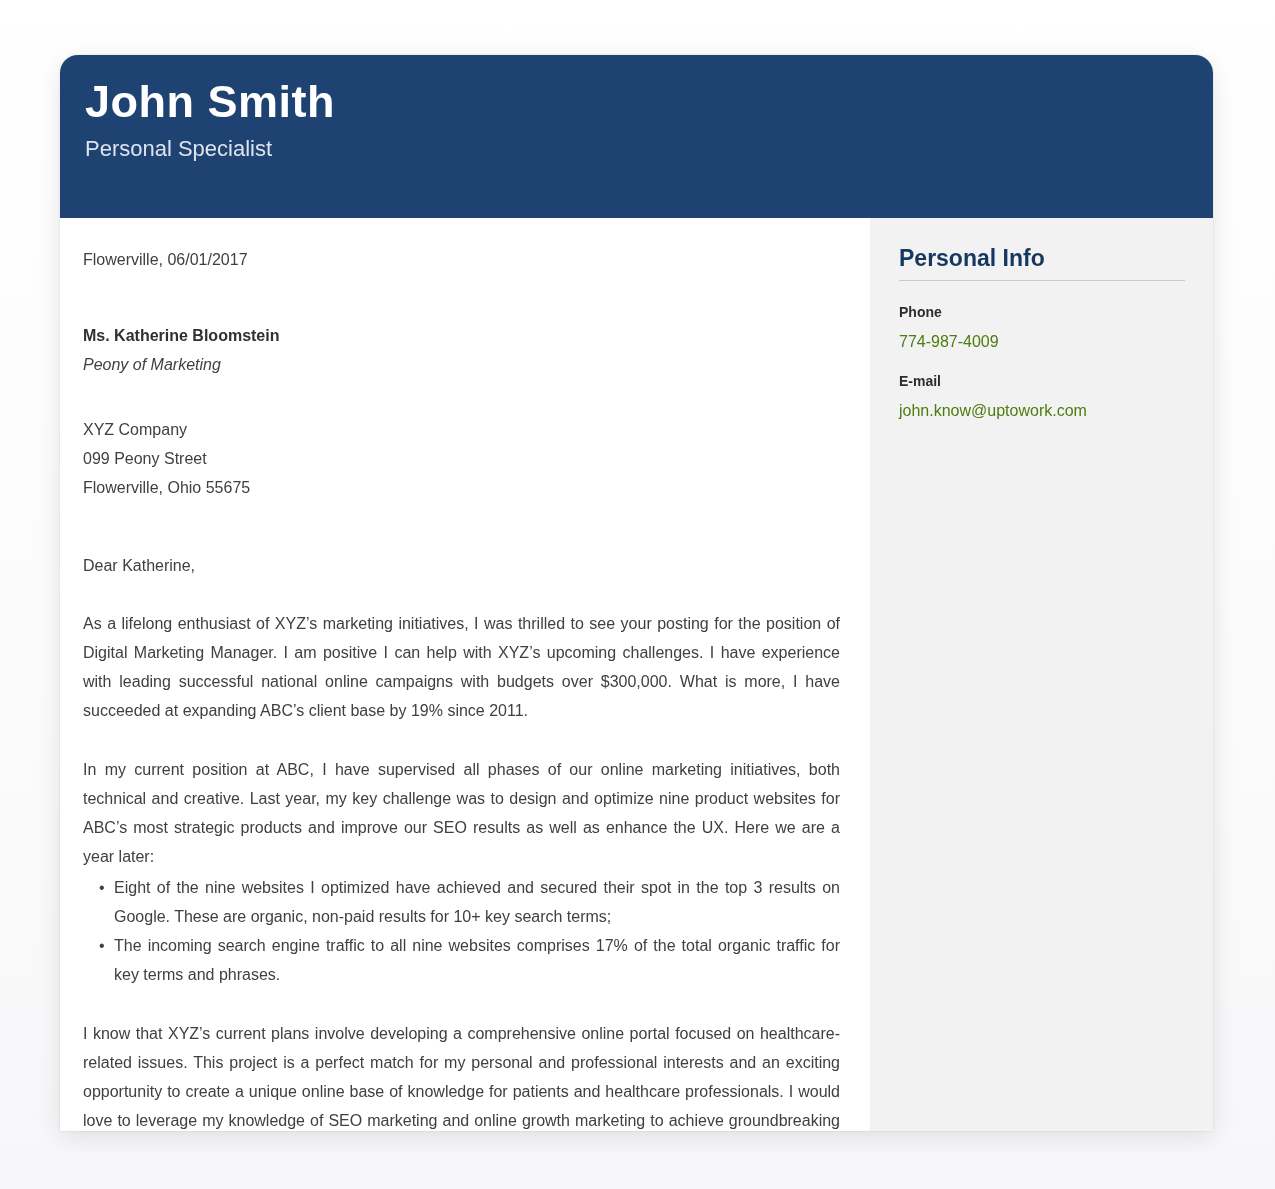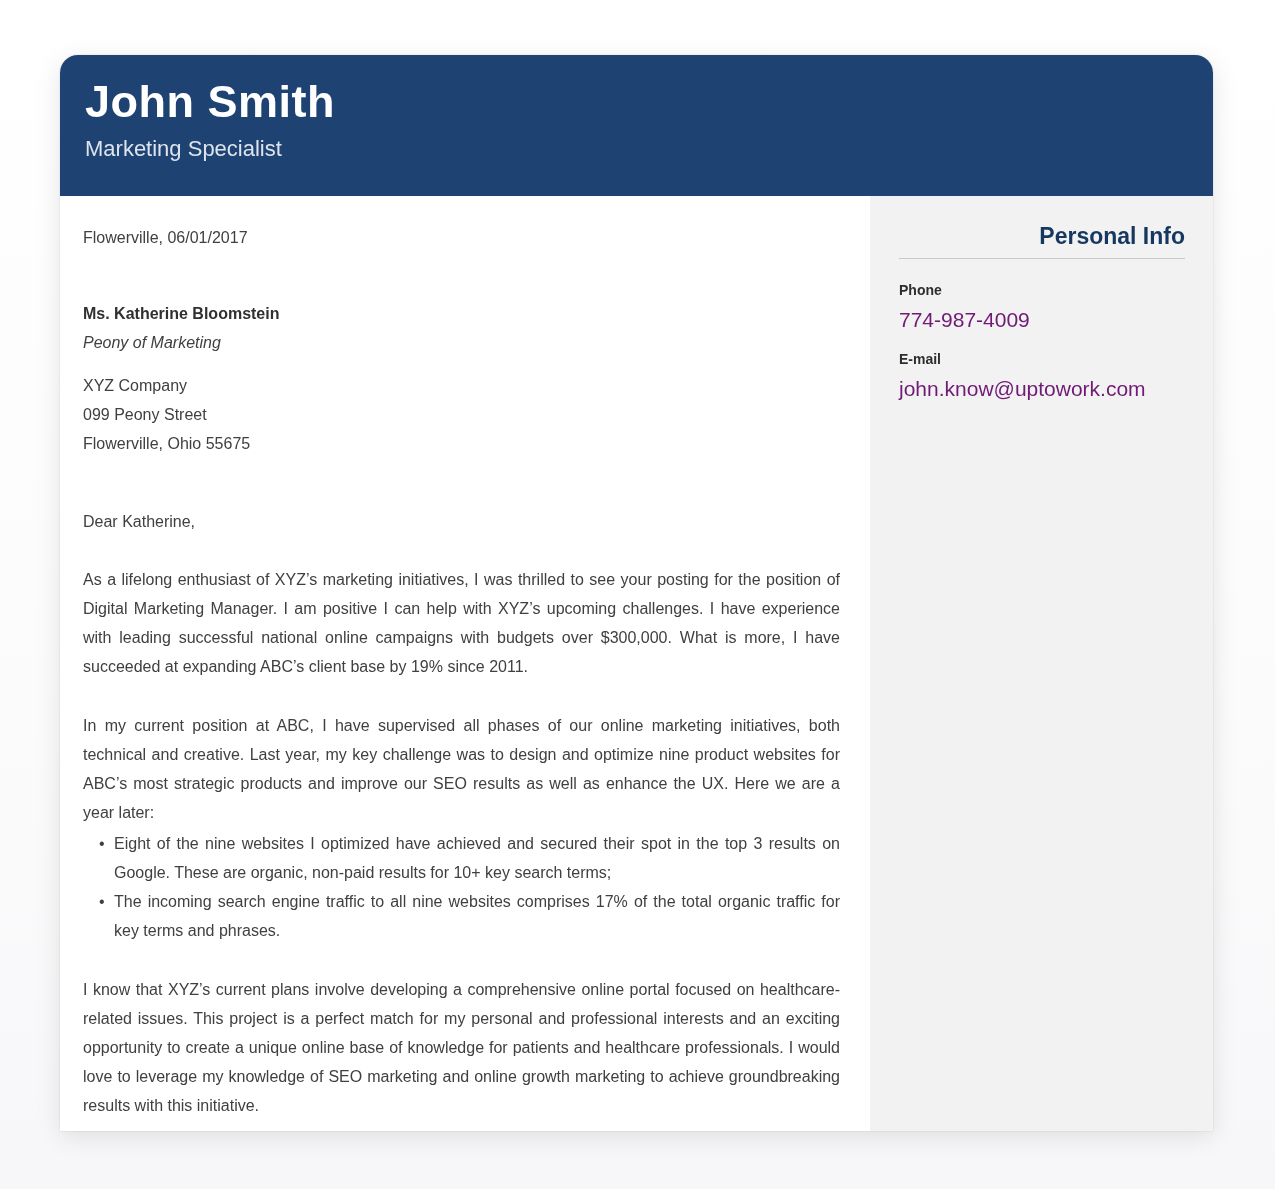--- a/index.html
+++ b/index.html
@@ -20,21 +20,21 @@
     height: 1076px;
     background: #ffffff;
     border-radius: 18px 18px 0 0;
     box-shadow: 0 0 2px rgba(0,0,0,.14), 0 6px 26px rgba(0,0,0,.10);
     overflow: hidden;
   }
 
   
   .doc-header {
     box-sizing: border-box;
-    height: 141px;
+    height: 163px;
     background: #1e4272;
     padding: 19px 40px 0 25px;
   }
   .doc-name {
     margin: 0;
     font-size: 45px;
     line-height: 56px;
     font-weight: bold;
     color: #ffffff;
     letter-spacing: 0.5px;
@@ -71,21 +71,21 @@
     content: "";
     position: absolute;
     left: 0; right: 0; bottom: 0;
     height: 36px;
     background: linear-gradient(rgba(255,255,255,0), rgba(255,255,255,0.92));
     pointer-events: none;
   }
   .date-line { margin: 0 0 47px 0; }
   .recipient-name { font-weight: bold; color: #303030; }
   .recipient-title { font-style: italic; }
-  .company-block { margin-top: 14px; }
+  .company-block { margin-top: 36px; }
   .salutation { margin-top: 49px; }
   .para { margin: 30px 0 0 0; }
   .para.first { margin-top: 29px; }
   ul.bullet-list {
     margin: 2px 0 0 0;
     padding: 0 0 0 31px;
     list-style: none;
   }
   ul.bullet-list li {
     position: relative;
@@ -104,49 +104,48 @@
     box-sizing: border-box;
     background: #f2f2f2;
     padding: 26px 28px 0 29px;
   }
   .sidebar-heading {
     margin: 0;
     font-size: 23px;
     line-height: 28px;
     font-weight: bold;
     color: #16375f;
-    text-align: right;
   }
   .sidebar-divider {
     border: none;
     border-top: 1px solid #c9c9c9;
     margin: 8px 0 17px 0;
   }
   .sb-field { margin-top: 11px; }
   .sb-field:first-of-type { margin-top: 0; }
   .sb-label {
     font-size: 14px;
     line-height: 29px;
     font-weight: bold;
     color: #2d2d2d;
   }
   .sb-value {
-    font-size: 21px;
+    font-size: 16px;
     line-height: 29px;
-    color: #701a75;
+    color: #4d7c0f;
   }
 </style>
 </head>
 <body>
 
 <div class="document-card">
 
   <div class="doc-header">
     <h1 class="doc-name">John Smith</h1>
-    <div class="doc-jobtitle">Marketing Specialist</div>
+    <div class="doc-jobtitle">Personal Specialist</div>
   </div>
 
   <div class="body-row">
 
     <div class="letter">
       <div class="date-line">Flowerville, 06/01/2017</div>
 
       <div>
         <div class="recipient-name">Ms. Katherine Bloomstein</div>
         <div class="recipient-title">Peony of Marketing</div>

